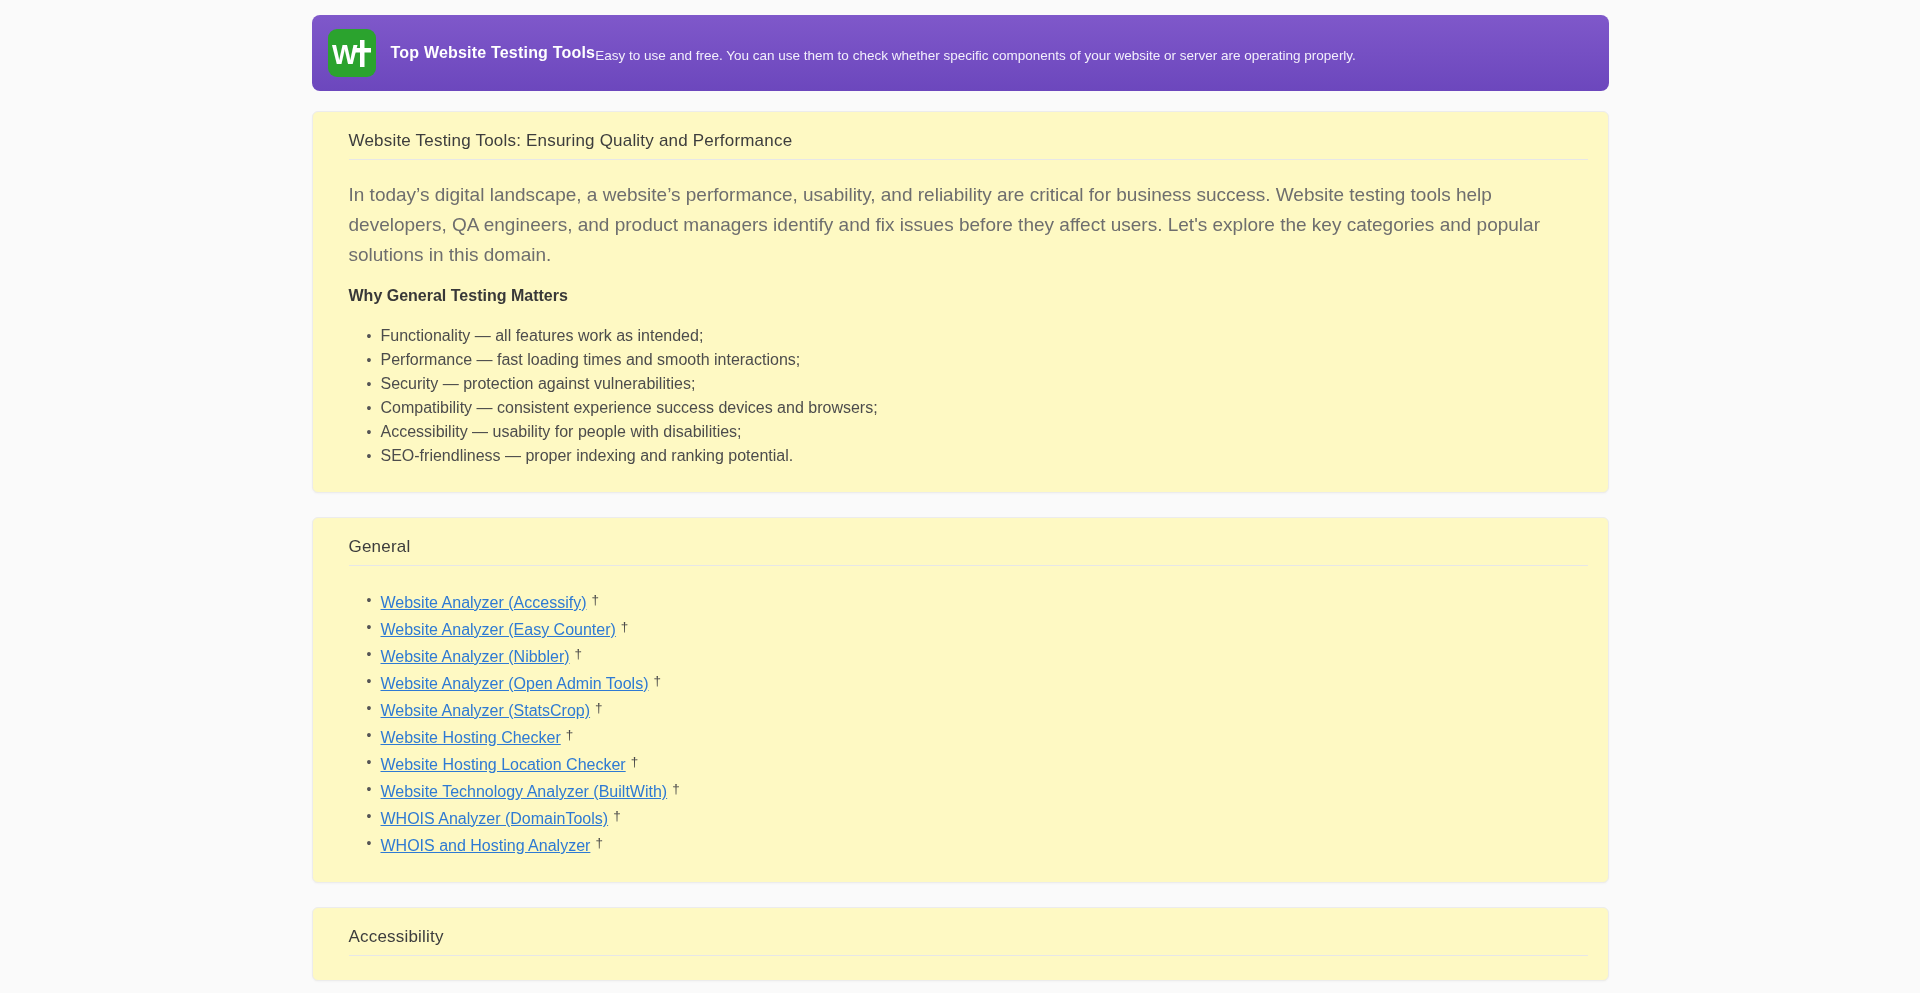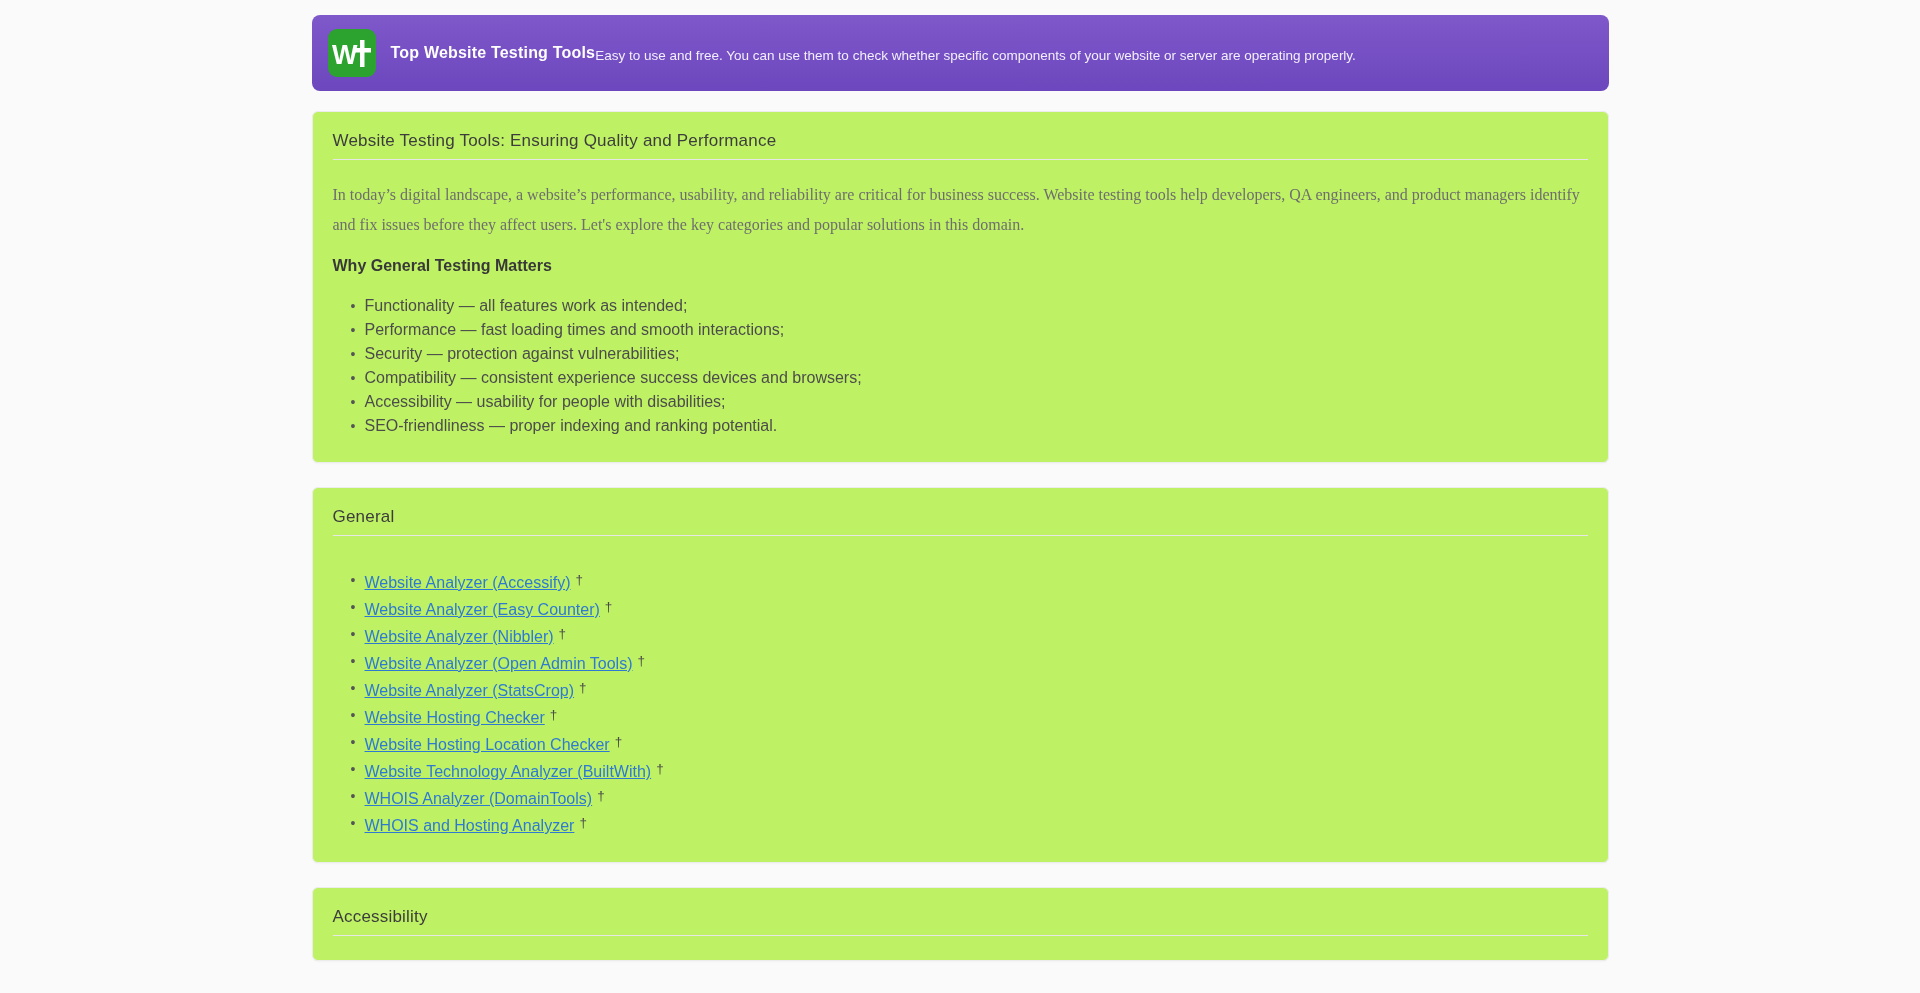--- a/index.html
+++ b/index.html
@@ -28,48 +28,47 @@
   .logo {
     width: 48px; height: 48px;
     flex: 0 0 48px;
     margin-right: 15px;
   }
   .banner-text { display: flex; flex-direction: row; }
   .banner-title { font-size: 16px; font-weight: bold; letter-spacing: .2px; }
   .banner-sub { font-size: 13.5px; margin-top: 4px; color: #f3effc; }
   
   .card {
-    background: #bef264;
+    background: #fef9c3;
     border: 1px solid #ececec;
     border-radius: 6px;
     box-shadow: 0 1px 2px rgba(0,0,0,.03);
     margin-top: 20px;
-    padding: 18px 20px 24px 20px;
+    padding: 18px 20px 24px 36px;
   }
   .card + .card { margin-top: 24px; }
   h2.section-heading {
     margin: 0;
     font-size: 17px;
     font-weight: 500;
     color: #3d3d3d;
     line-height: 22px;
     letter-spacing: .2px;
   }
   .rule {
     border: none;
     border-top: 1px solid #e7e7e7;
     margin: 7px 0 0 0;
   }
   .lead {
     margin: 20px 0 12px 0;
-    font-size: 16px;
+    font-size: 19px;
     line-height: 30px;
     color: #6e6e6e;
     max-width: 1260px;
-    font-family: Liberation Serif, serif;
   }
   h3.sub-heading {
     margin: 16px 0 0 0;
     font-size: 16px;
     font-weight: bold;
     color: #383838;
     line-height: 20px;
   }
   ul.bullet-list {
     list-style: none;
@@ -83,21 +82,21 @@
     line-height: 24px;
     color: #4c4c4c;
   }
   ul.bullet-list li::before {
     content: "•";
     position: absolute;
     left: 0; top: 0;
     color: #555;
     font-size: 14px;
   }
-  ul.link-list { margin-top: 32px; }
+  ul.link-list { margin-top: 22px; }
   a.tool-link {
     color: var(--link-color, #2e7ad3);
     text-decoration: underline;
     cursor: pointer;
   }
   sup.dagger {
     color: #4a4a4a;
     font-size: 13.5px;
     margin-left: 5px;
     vertical-align: 4px;

